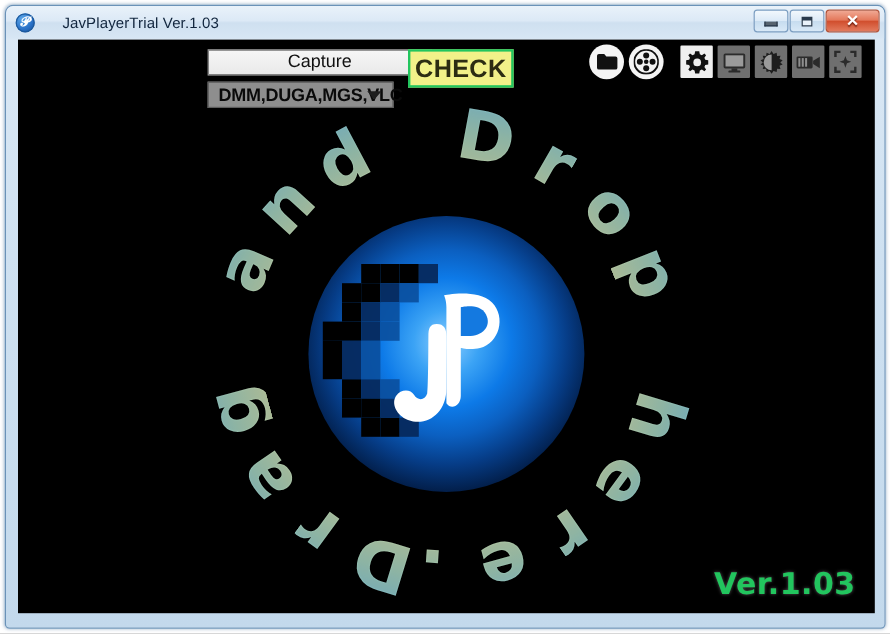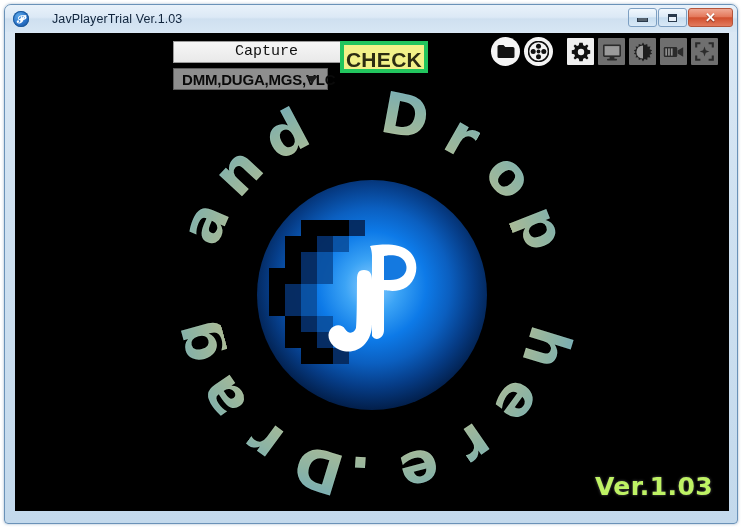--- a/index.html
+++ b/index.html
@@ -149,21 +149,21 @@
     width: 187px;
     height: 22px;
     background: linear-gradient(to bottom, #f6f6f6 0%, #e9e9e9 100%);
     border: 1px solid #9a9a9a;
     box-sizing: border-box;
     color: #101010;
     font-size: 15px;
     line-height: 20px;
     text-align: center;
     cursor: pointer;
-    font-family: Liberation Mono, monospace;
+    font-family: Liberation Sans, sans-serif;
   }
   #site-dropdown {
     margin-top: 5px;
     width: 155px;
     height: 22px;
     background: #8e8e8e;
     border: 1px solid #5d5d5d;
     box-sizing: border-box;
     display: flex;
     align-items: center;
@@ -186,21 +186,21 @@
     border-right: 6px solid transparent;
     border-top: 7px solid #1e1e1e;
   }
   #check-button {
     position: absolute;
     left: 325px;
     top: 38px;
     width: 88px;
     height: 32px;
     background: #f2f189;
-    border: 4px solid #22c55e;
+    border: 2px solid #22c55e;
     box-sizing: border-box;
     color: #2c2c12;
     font-size: 21px;
     font-weight: bold;
     line-height: 30px;
     text-align: center;
     letter-spacing: 0.3px;
     cursor: pointer;
     transform: translateY(-30px);
   }
@@ -297,21 +297,21 @@
     display: flex;
     align-items: center;
     justify-content: center;
   }
 
   
   #version-label {
     position: absolute;
     right: 16px;
     bottom: 10px;
-    color: #bef264;
+    color: #22c55e;
     font-size: 25px;
     font-weight: bold;
     letter-spacing: 0.4px;
     font-family: "DejaVu Sans", sans-serif;
     text-shadow: 0 0 3px rgba(255,255,255,0.35);
   }
 </style>
 </head>
 <body>
 

